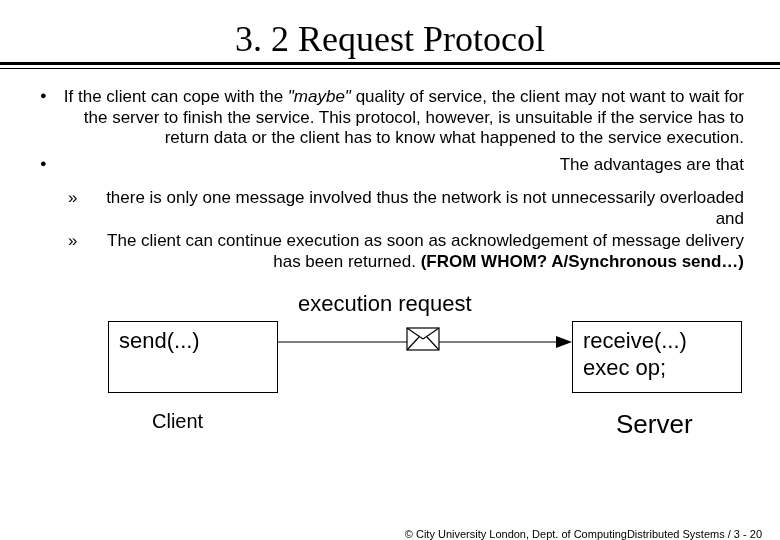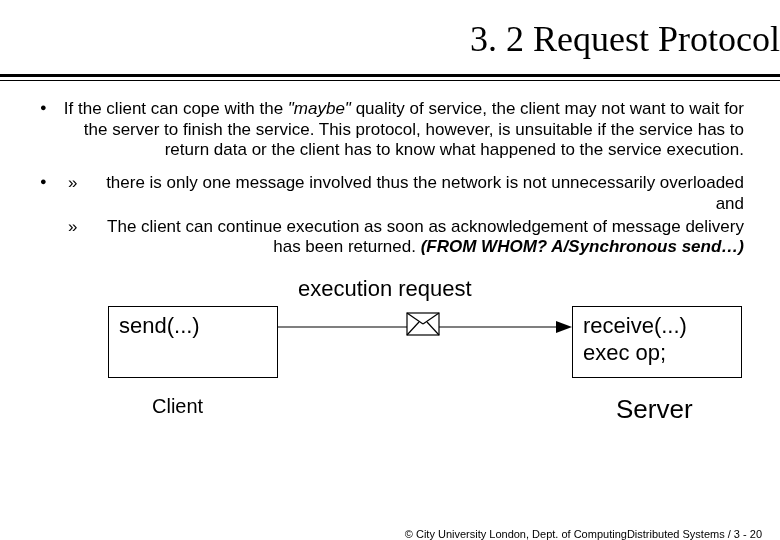--- a/index.html
+++ b/index.html
@@ -12,25 +12,25 @@
     color: #000;
     overflow: hidden;
   }
   .slide {
     position: relative;
     width: 780px;
     height: 540px;
     box-sizing: border-box;
   }
   .title {
-    text-align: right;
+    text-align: center;
     font-family: "Times New Roman", Times, serif;
     font-size: 36px;
     padding-top: 18px;
-    padding-bottom: 14px;
+    padding-bottom: 2px;
   }
   .rule-group {
     width: 100%;
   }
   .rule-thick {
     border: none;
     border-top: 3px solid #000;
     margin: 0;
     width: 100%;
   }
@@ -74,21 +74,21 @@
     margin-bottom: 2px;
   }
   ul.sub > li::before {
     content: "»";
     position: absolute;
     left: 6px;
     top: 0;
     font-size: 17px;
   }
   .italic { font-style: italic; }
-  .bolditalic { font-style: italic; font-weight: bold; }
+  .bolditalic { font-weight: bold; }
 
   .diagram {
     position: relative;
     margin-top: 18px;
     height: 150px;
     font-family: Arial, Helvetica, sans-serif;
   }
   .box {
     position: absolute;
     border: 1.5px solid #000;
@@ -161,20 +161,21 @@
     <hr class="rule-thick">
     <hr class="rule-thin">
   </div>
 
   <div class="body">
     <ul class="top">
       <li>
         <span>If the client can cope with the </span><span class="italic">"maybe"</span><span> quality of service, the client may not want to wait for the server to finish the service. This protocol, however, is unsuitable if the service has to return data or the client has to know what happened to the service execution.</span>
       </li>
       <li>
+        <span>The advantages are that</span>
         <ul class="sub">
           <li>there is only one message involved thus the network is not unnecessarily overloaded and</li>
           <li>
             <span>The client can continue execution as soon as acknowledgement of message delivery has been returned. </span><span class="bolditalic">(FROM WHOM? A/Synchronous send…)</span>
           </li>
         </ul>
       </li>
     </ul>
 
     <div class="diagram">

